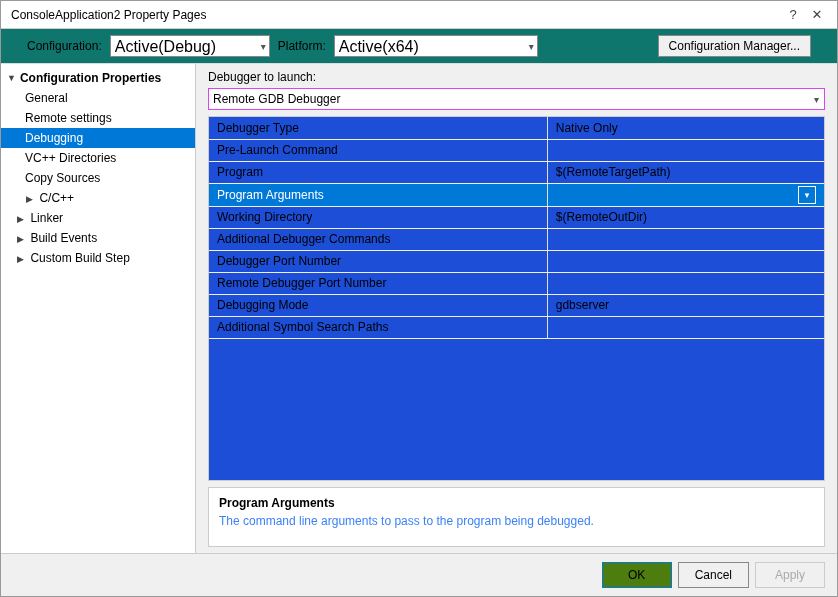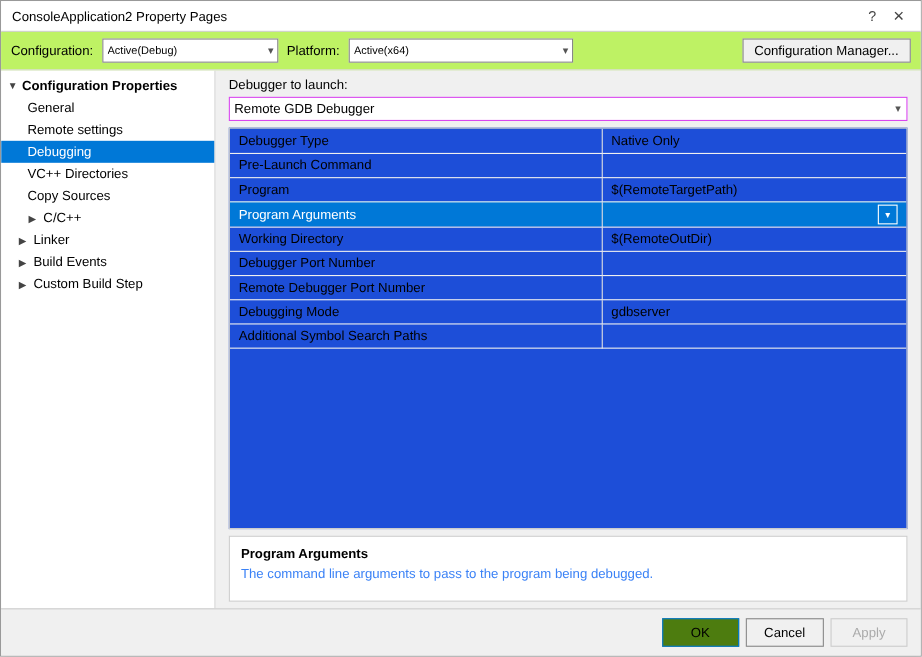--- a/index.html
+++ b/index.html
@@ -48,31 +48,31 @@
       cursor: pointer;
       font-size: 13px;
       display: flex;
       align-items: center;
       justify-content: center;
       color: #444;
     }
     .config-row {
       display: flex;
       align-items: center;
-      padding: 6px 9px;
-      background: #bef264;
+      padding: 6px 26px;
+      background: #0f766e;
       gap: 8px;
       border-bottom: 1px solid #ddd;
     }
     .config-label { font-size: 12px; color: #000; }
     .config-select {
       height: 22px;
       border: 1px solid #888;
       background: #fff;
-      font-size: 10px;
+      font-size: 16px;
       padding: 0 20px 0 4px;
       appearance: none;
       -webkit-appearance: none;
       position: relative;
       cursor: pointer;
     }
     .select-wrapper {
       position: relative;
       display: inline-flex;
       align-items: center;
@@ -344,20 +344,24 @@
                     <span style="flex: 1 1 0%;"></span>
                     <button style="width: 18px; height: 18px; border: 1px solid rgb(255, 255, 255); background: transparent; cursor: pointer; color: rgb(255, 255, 255); font-size: 9px; padding: 0px;">▾</button>
                   </div>
                 </td>
               </tr>
               <tr>
                 <td>Working Directory</td>
                 <td>$(RemoteOutDir)</td>
               </tr>
               <tr>
+                <td>Additional Debugger Commands</td>
+                <td></td>
+              </tr>
+              <tr>
                 <td>Debugger Port Number</td>
                 <td></td>
               </tr>
               <tr>
                 <td>Remote Debugger Port Number</td>
                 <td></td>
               </tr>
               <tr>
                 <td>Debugging Mode</td>
                 <td>gdbserver</td>

